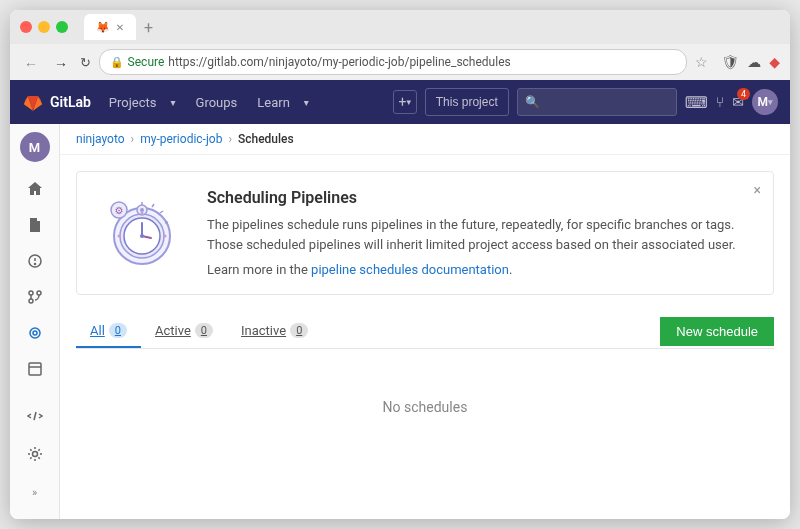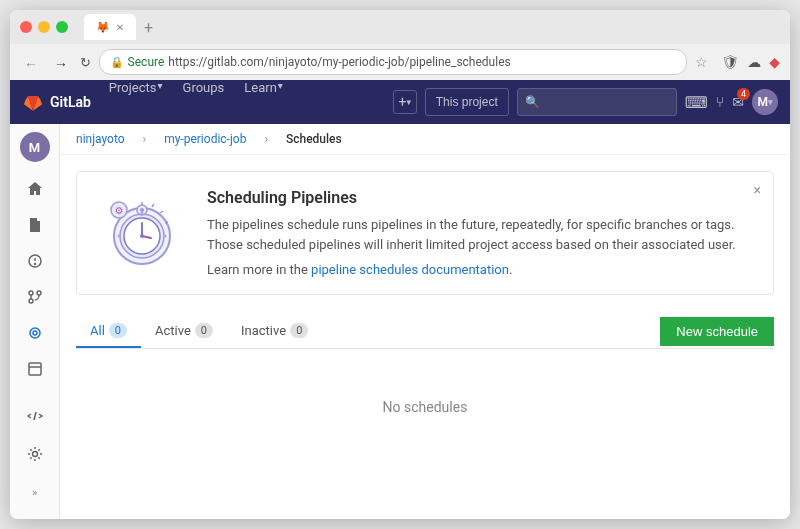--- a/index.html
+++ b/index.html
@@ -111,23 +111,23 @@
       font-weight: 600;
       margin-right: 8px;
     }
     .gitlab-logo svg { width: 22px; height: 22px; }
     .nav-item {
       color: #c0bfd0;
       font-size: 13px;
       padding: 0 10px;
       height: 44px;
       display: flex;
-      align-items: flex-start;
-      cursor: pointer;
-      gap: 1px;
+      align-items: center;
+      cursor: pointer;
+      gap: 14px;
     }
     .nav-search {
       margin-left: auto;
       display: flex;
       align-items: center;
       gap: 8px;
     }
     .this-project-btn {
       background: transparent;
       border: 1px solid #5c5c8a;
@@ -223,21 +223,21 @@
       background: #fff;
       overflow-y: auto;
       padding: 0;
     }
     .breadcrumb {
       padding: 8px 16px;
       font-size: 12px;
       color: #666;
       display: flex;
       align-items: center;
-      gap: 18px;
+      gap: 6px;
       border-bottom: 1px solid #f0f0f0;
     }
     .breadcrumb a { color: #1f75cb; text-decoration: none; }
     .breadcrumb-sep { color: #999; }
     .breadcrumb-current { color: #333; font-weight: 500; }
     .content-inner { padding: 16px; }
     
     .info-box {
       border: 1px solid #e5e5e5;
       border-radius: 4px;
@@ -289,20 +289,21 @@
     }
     .tab-btn {
       padding: 8px 14px;
       font-size: 13px;
       color: #555;
       cursor: pointer;
       border-bottom: 2px solid transparent;
       display: flex;
       align-items: center;
       gap: 4px;
+      text-decoration: underline;
     }
     .tab-btn.active {
       color: #1f75cb;
       border-bottom-color: #1f75cb;
     }
     .tab-badge {
       background: #e0e0e0;
       color: #555;
       border-radius: 8px;
       font-size: 11px;

